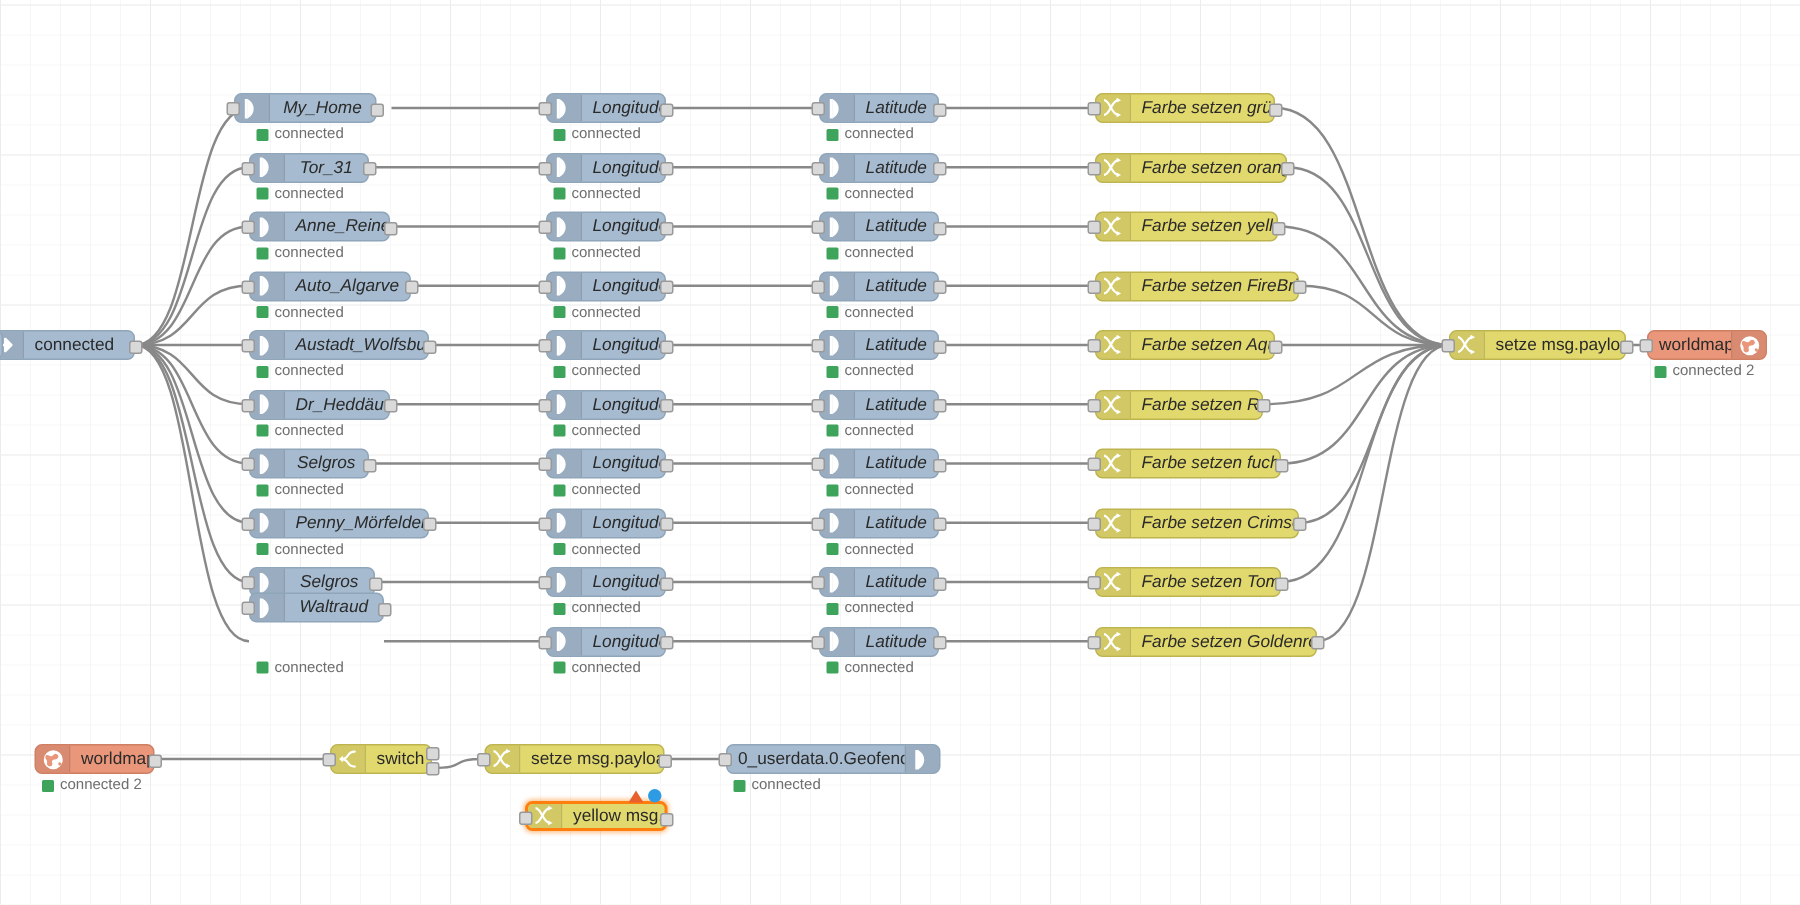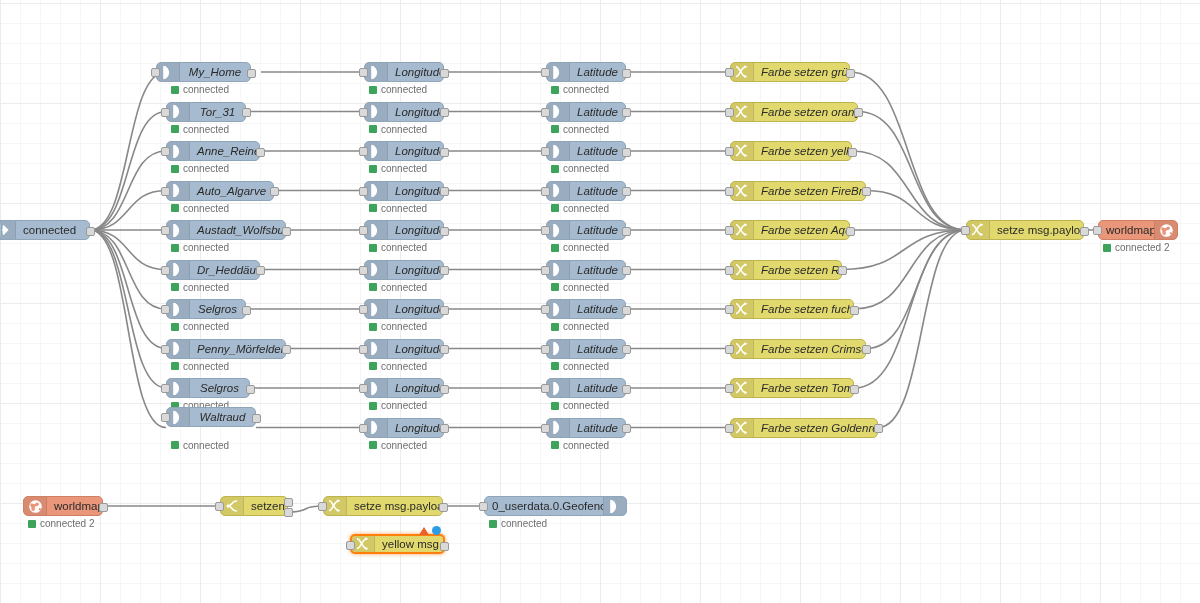--- a/index.html
+++ b/index.html
@@ -669,21 +669,21 @@
           <path d="M1 1.8 C5 1.8, 6 11.6, 10.6 11.6" stroke="#fff" stroke-width="1.5" fill="none"></path>
           <path d="M1 11.6 C5 11.6, 6 1.8, 10.6 1.8" stroke="#fff" stroke-width="1.5" fill="none"></path>
           <path d="M9.4 0.2 L12.4 1.8 L9.4 3.4 Z" fill="#fff"></path>
           <path d="M9.4 10 L12.4 11.6 L9.4 13.2 Z" fill="#fff"></path>
         </svg>
       </span>
       <span class="lbl ital">Farbe setzen Tomato</span>
       <span class="port in" style="top:5px"></span>
       <span class="port out" style="top:5.5px"></span>
     </div>
-    <div class="node n-blue" style="left: 166px; top: 407px; width: 90px;">
+    <div class="node n-blue" style="left: 166px; top: 395px; width: 90px;">
       <span class="icon">
         <svg class="glyph" width="13" height="15" viewBox="0 0 13 15">
           <path d="M3 1 C8.5 4, 8.5 11, 3 14 L3 1 Z" fill="#fff"></path>
           <path d="M1.2 1 L3.2 1 L3.2 14 L1.2 14 Z" fill="#fff"></path>
         </svg>
       </span>
       <span class="lbl ital ctr">Waltraud</span>
       <span class="port in" style="top:5px"></span>
       <span class="port out" style="top:5.5px"></span>
     </div>
@@ -777,21 +777,21 @@
       <span class="dot"></span>
       <span>connected 2</span>
     </div>
     <div class="node n-yellow" style="left: 220px; top: 496px; width: 68px;">
       <span class="icon">
         <svg class="glyph" width="14" height="14" viewBox="0 0 14 14">
           <path d="M11.5 2 C5.5 2, 8.5 7, 2.5 7 C8.5 7, 5.5 12, 11.5 12" stroke="#fff" stroke-width="1.5" fill="none" stroke-linecap="round"></path>
           <path d="M3.6 4.6 L1.1 7 L3.6 9.4 Z" fill="#fff"></path>
         </svg>
       </span>
-      <span class="lbl ctr">setzen</span>
+      <span class="lbl ctr">switch</span>
       <span class="port in" style="top:5px"></span>
       <span class="port out" style="top:1px"></span>
       <span class="port out" style="top:11px"></span>
     </div>
     <div class="node n-yellow" style="left: 323px; top: 496px; width: 120px;">
       <span class="icon">
         <svg class="glyph" width="14" height="14" viewBox="0 0 14 14">
           <path d="M1 1.8 C5 1.8, 6 11.6, 10.6 11.6" stroke="#fff" stroke-width="1.5" fill="none"></path>
           <path d="M1 11.6 C5 11.6, 6 1.8, 10.6 1.8" stroke="#fff" stroke-width="1.5" fill="none"></path>
           <path d="M9.4 0.2 L12.4 1.8 L9.4 3.4 Z" fill="#fff"></path>

